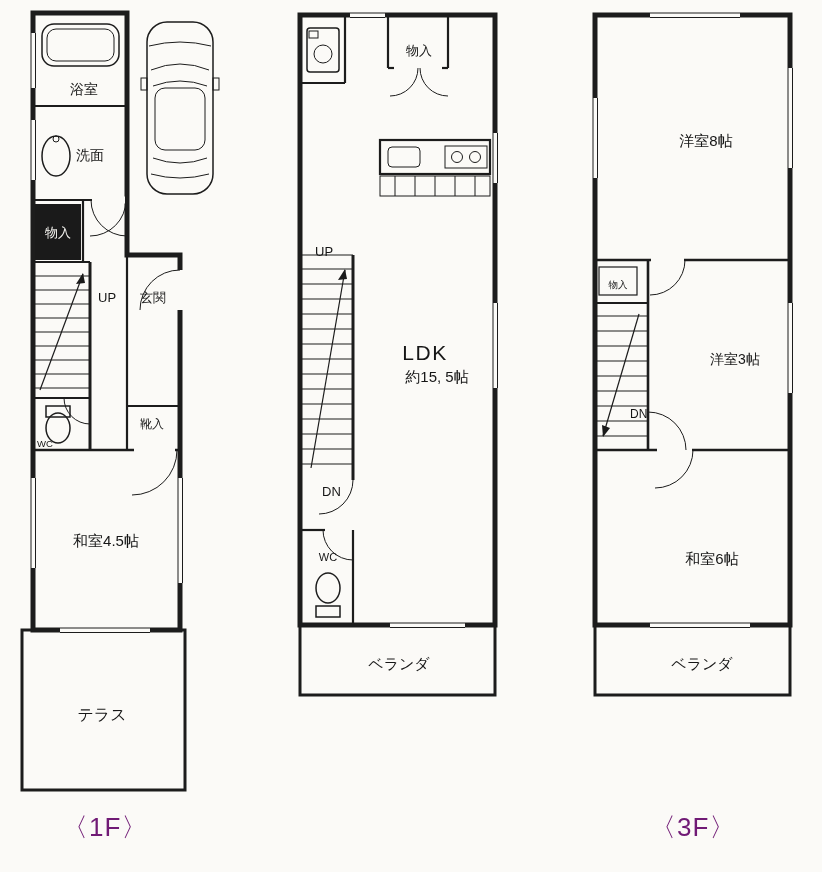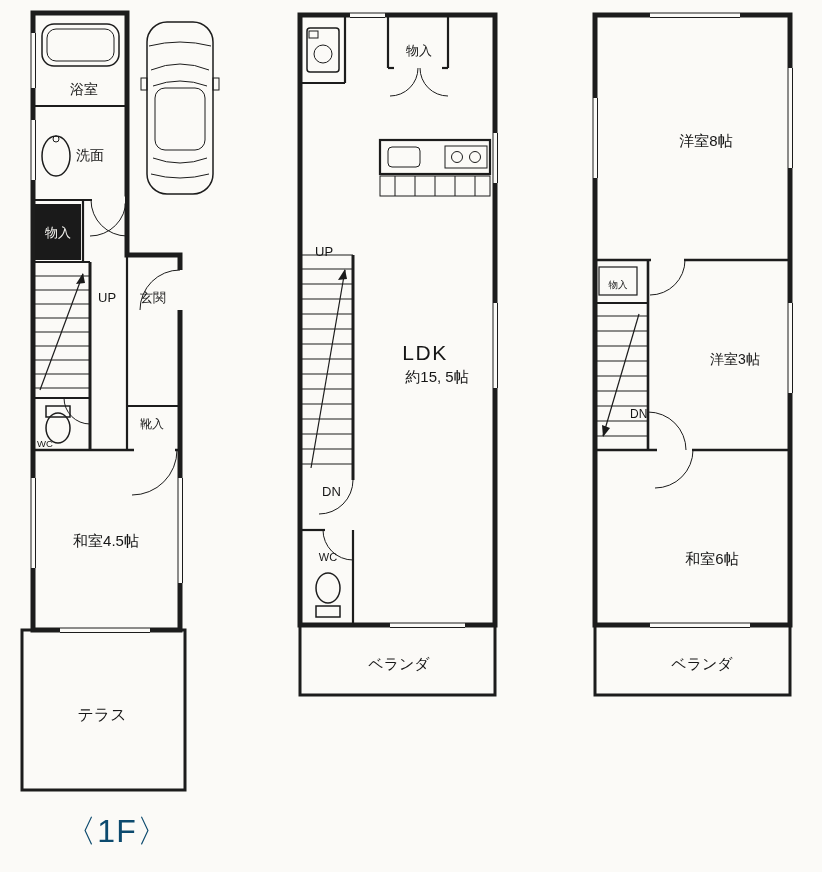--- a/index.html
+++ b/index.html
@@ -21,21 +21,21 @@
   .blk{fill:#1a1a1a;stroke:none}
   .rev{fill:#f6f5f1}
   .t21{font-size:21px;letter-spacing:1.5px}
   .t16{font-size:16px}
   .t15{font-size:15px}
   .t14{font-size:14px}
   .t13{font-size:13px}
   .t12{font-size:12px}
   .t11{font-size:11px}
   .t9{font-size:9.5px}
-  .caption{position:absolute;width:110px;text-align:center;font-size:32px;color:#0c4a6e;letter-spacing:1px}
+  .caption{position:absolute;width:110px;text-align:left;font-size:26px;color:#701a75;letter-spacing:1px}
 </style>
 </head>
 <body>
 
 <div class="page">
 
   <svg class="plan" style="left:20px;top:8px" width="200" height="800" viewBox="0 0 200 800">
 
     <rect x="2" y="622" width="163" height="160" class="w3"></rect>
 
@@ -285,14 +285,15 @@
 
     <text x="116" y="138" class="t15" text-anchor="middle">洋室8帖</text>
     <text x="28" y="280" class="t9" text-anchor="middle">物入</text>
     <text x="40" y="410" class="t12">DN</text>
     <text x="145" y="356" class="t14" text-anchor="middle">洋室3帖</text>
     <text x="122" y="556" class="t15" text-anchor="middle">和室6帖</text>
     <text x="112" y="661" class="t15" text-anchor="middle">ベランダ</text>
   </svg>
 
   <div class="caption" style="left:62px;top:810px">〈1F〉</div>
+  <div class="caption" style="left:650px;top:810px">〈3F〉</div>
 
 </div>
 
 </body></html>

